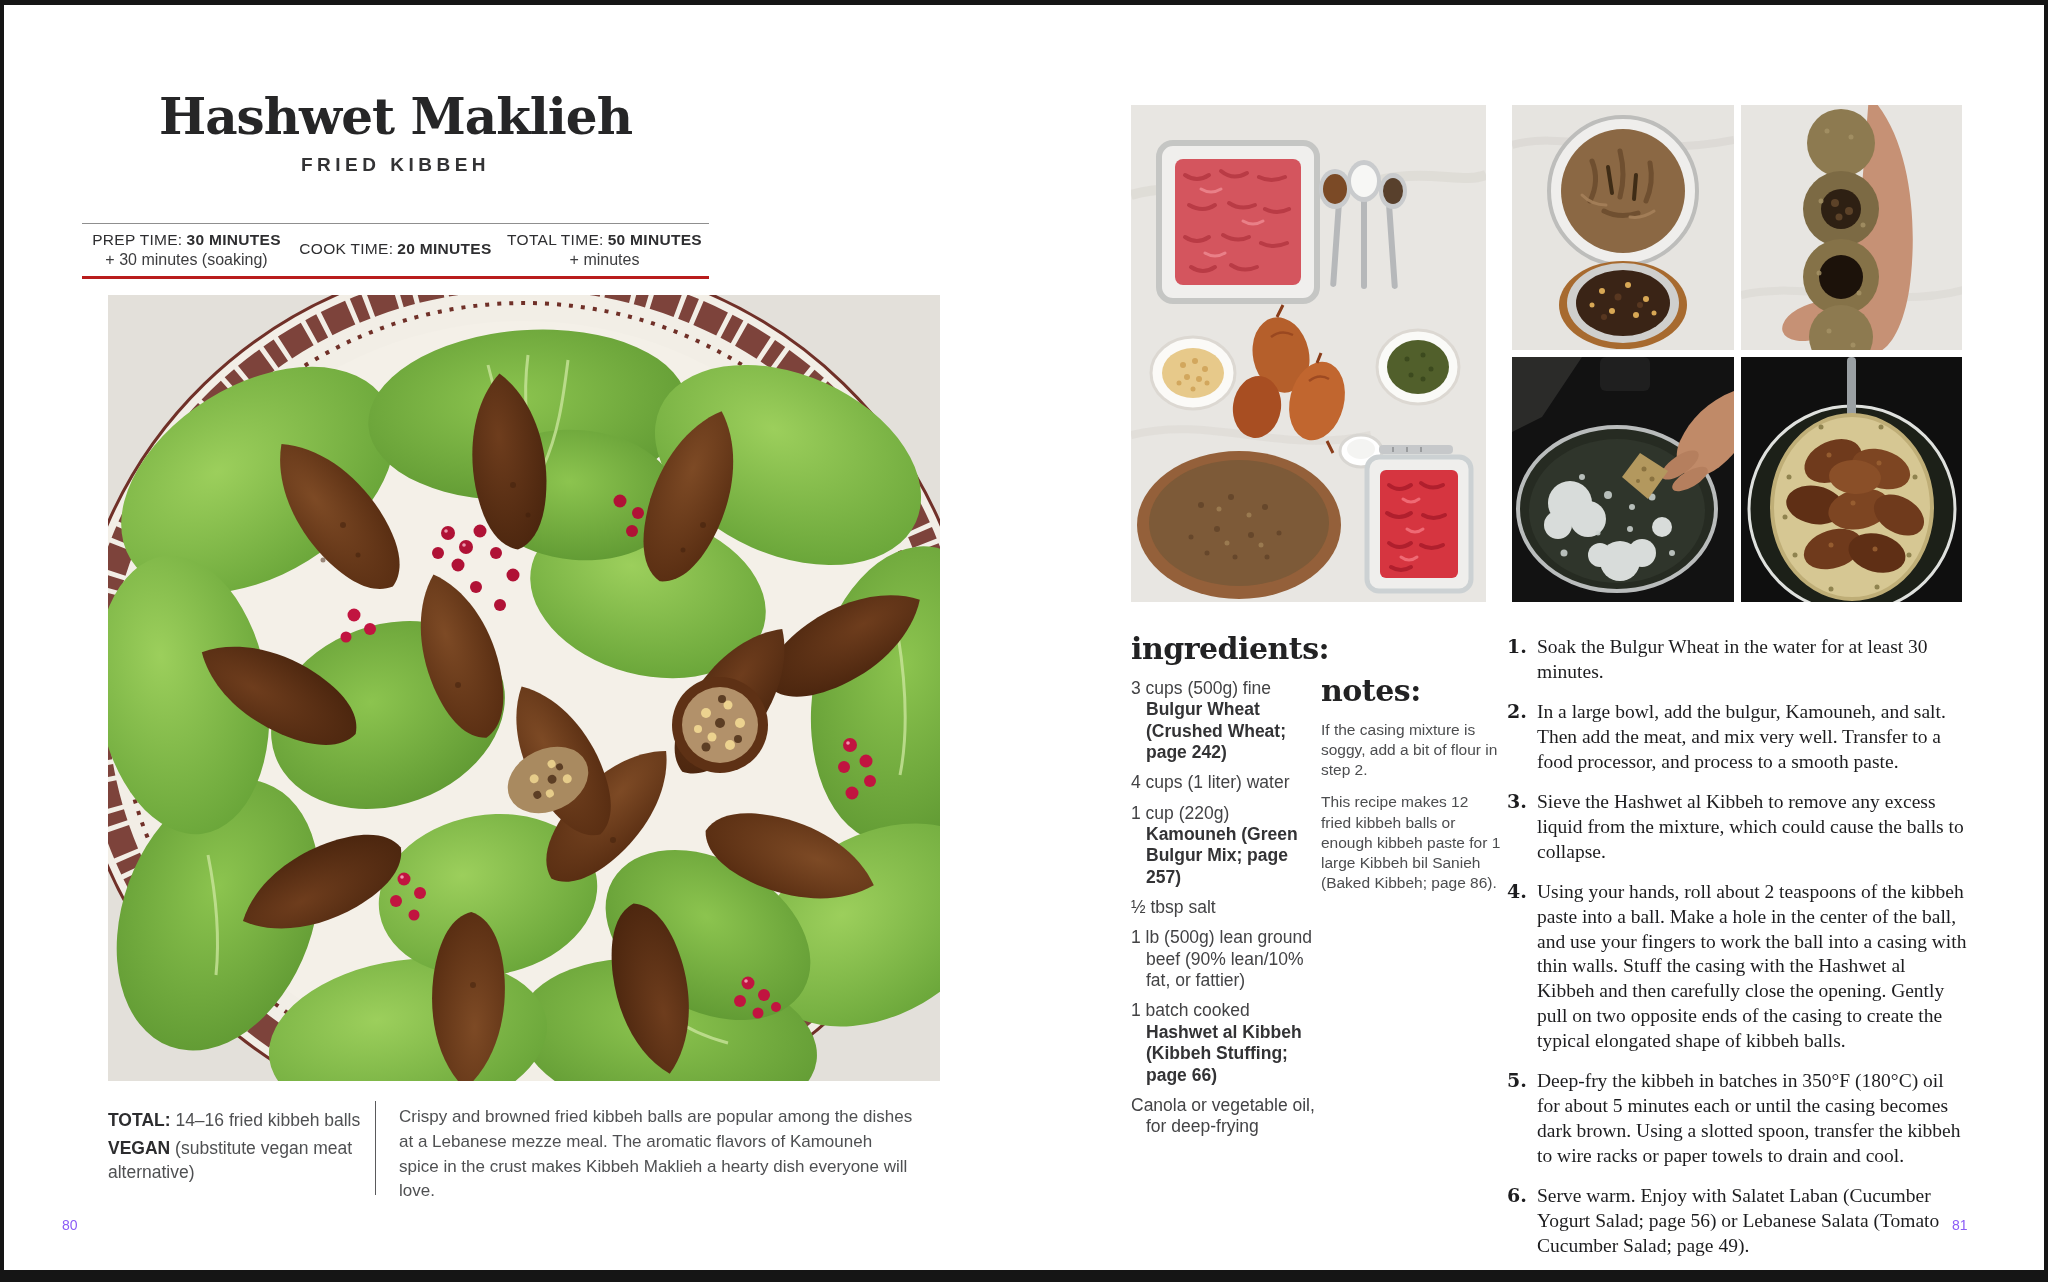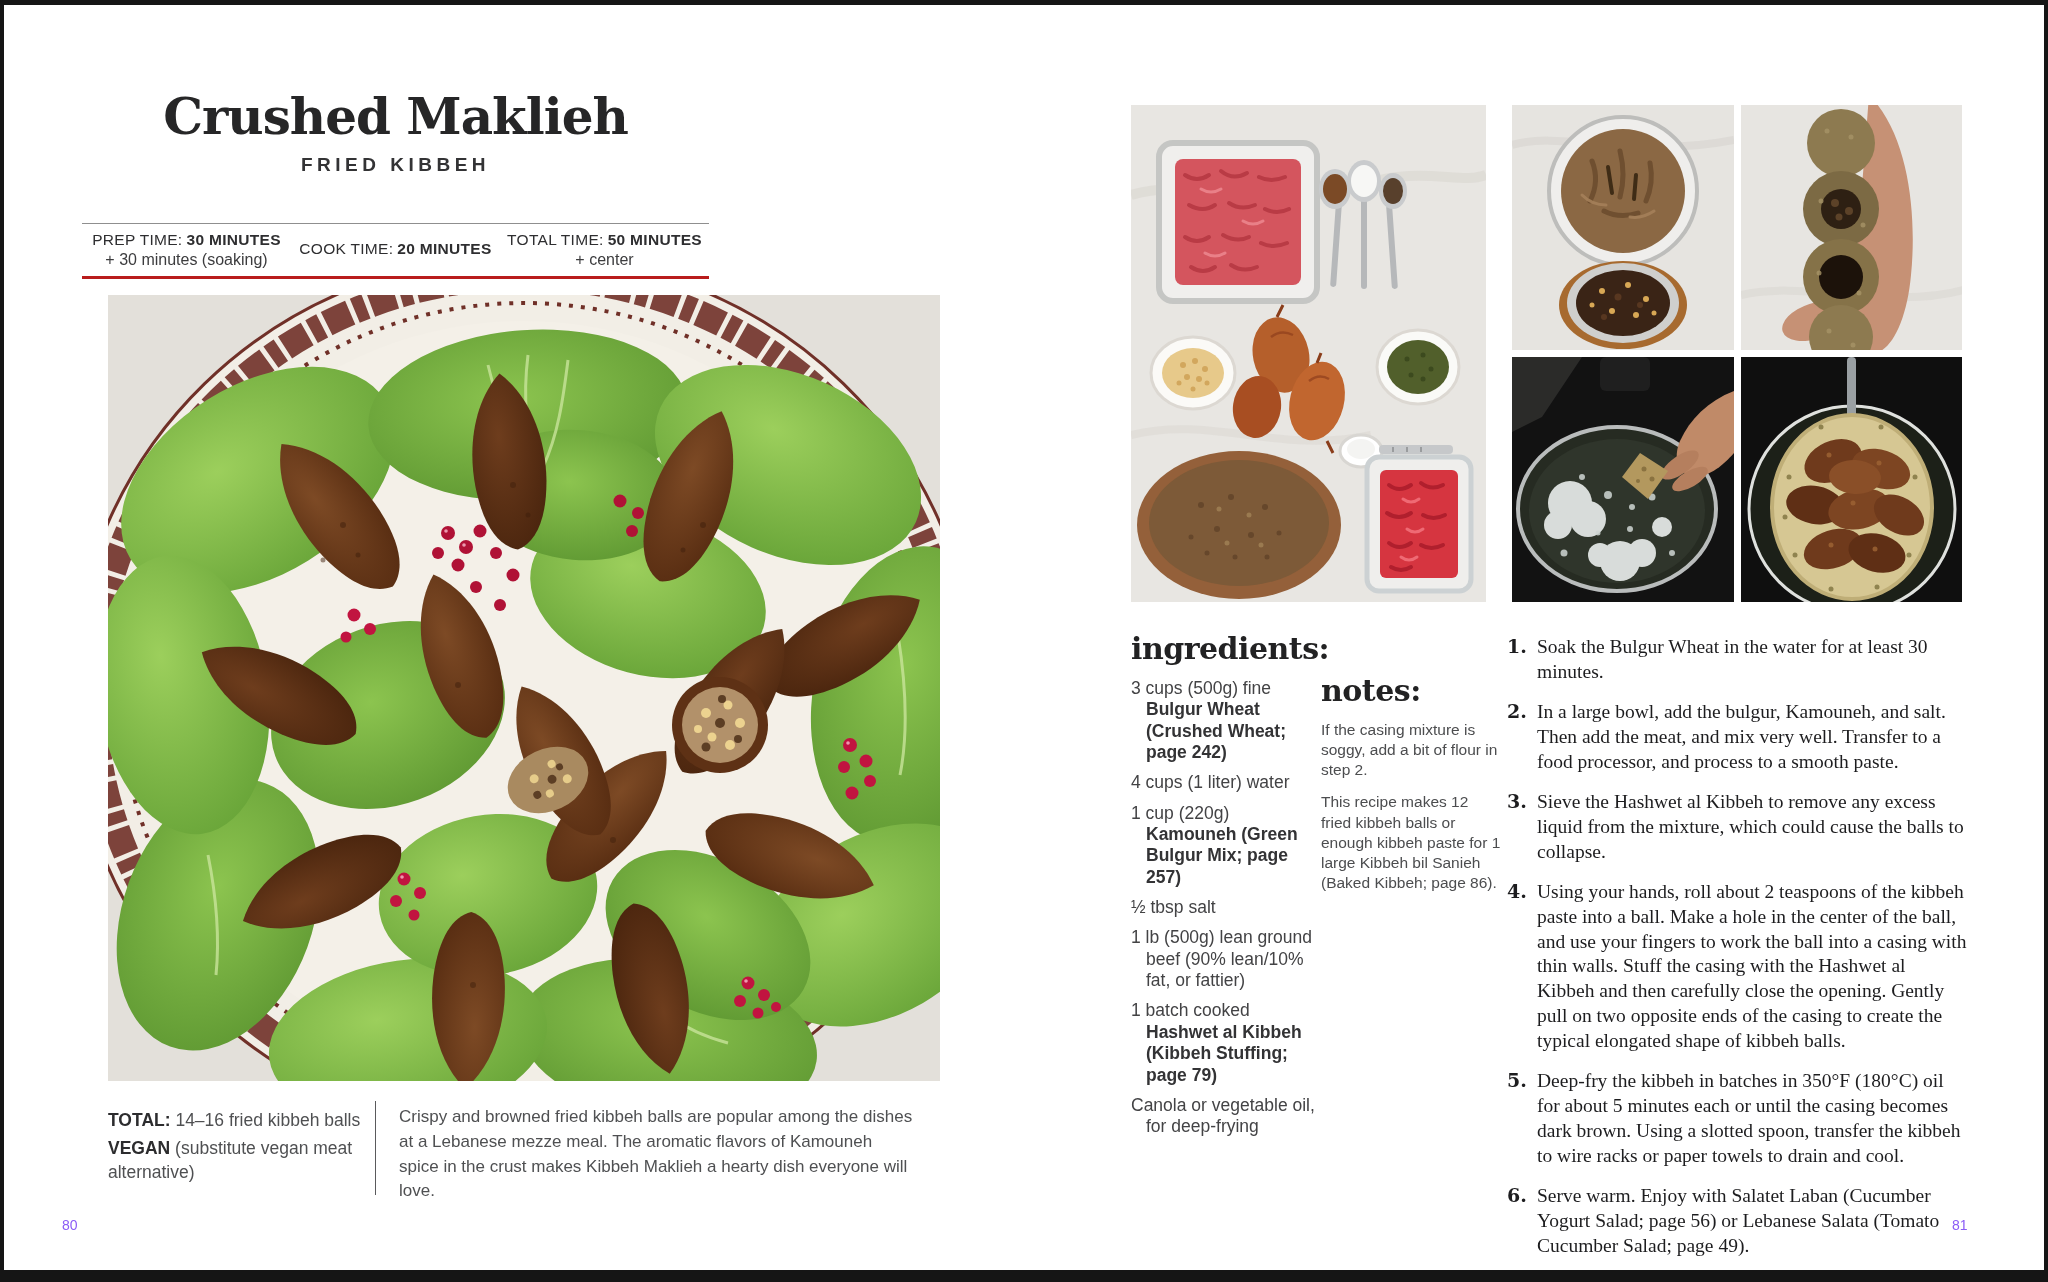--- a/index.html
+++ b/index.html
@@ -58,39 +58,39 @@
   .step-row{display:flex;margin-bottom:15px;font-family:"Liberation Serif",serif;}
   .step-num{flex:0 0 30px;font-family:"DejaVu Serif",serif;font-weight:bold;font-size:19px;color:#1d1d1f;}
   .step-text{flex:1;font-size:19.5px;line-height:1.28;color:#1d1d1f;}
 </style>
 </head>
 <body>
 
 <div class="spread">
 
   <div class="abs title-block">
-    <h1 class="recipe-title">Crushed Maklieh</h1>
+    <h1 class="recipe-title">Hashwet Maklieh</h1>
     <div class="recipe-subtitle">FRIED KIBBEH</div>
   </div>
 
   <div class="abs time-bar">
 
       <div class="time-cell">
         <div class="time-line"><span>PREP TIME:</span><span class="time-value">30 MINUTES</span></div>
         <div class="time-note">+ 30 minutes (soaking)</div>
       </div>
 
       <div class="time-cell">
         <div class="time-line"><span>COOK TIME:</span><span class="time-value">20 MINUTES</span></div>
         <div class="time-note"></div>
       </div>
 
       <div class="time-cell">
         <div class="time-line"><span>TOTAL TIME:</span><span class="time-value">50 MINUTES</span></div>
-        <div class="time-note">+ center</div>
+        <div class="time-note">+ minutes</div>
       </div>
     </div>
 
   <div class="abs main-photo">
     <svg width="832" height="786" viewBox="0 0 832 786" xmlns="http://www.w3.org/2000/svg">
       <defs>
         <radialGradient id="kg1" cx="40%" cy="35%" r="80%">
           <stop offset="0%" stop-color="#7d4a25"></stop>
             <stop offset="100%" stop-color="#53290f"></stop>
         </radialGradient>
@@ -556,21 +556,21 @@
         <div class="ing-item"><span>3 cups (500g) fine </span><span class="seg-bold">Bulgur Wheat (Crushed Wheat; page 242)</span></div>
 
         <div class="ing-item"><span>4 cups (1 liter) water</span></div>
 
         <div class="ing-item"><span>1 cup (220g) </span><span class="seg-bold">Kamouneh (Green Bulgur Mix; page 257)</span></div>
 
         <div class="ing-item"><span>½ tbsp salt</span></div>
 
         <div class="ing-item"><span>1 lb (500g) lean ground beef (90% lean/10% fat, or fattier)</span></div>
 
-        <div class="ing-item"><span>1 batch cooked </span><span class="seg-bold">Hashwet al Kibbeh (Kibbeh Stuffing; page 79)</span></div>
+        <div class="ing-item"><span>1 batch cooked </span><span class="seg-bold">Hashwet al Kibbeh (Kibbeh Stuffing; page 66)</span></div>
 
         <div class="ing-item"><span>Canola or vegetable oil, for deep-frying</span></div>
       </div>
   </div>
 
   <div class="abs notes-col">
     <h2 class="col-heading">notes:</h2>
     <div>
 
         <p class="note-para">If the casing mixture is soggy, add a bit of flour in step 2.</p>

